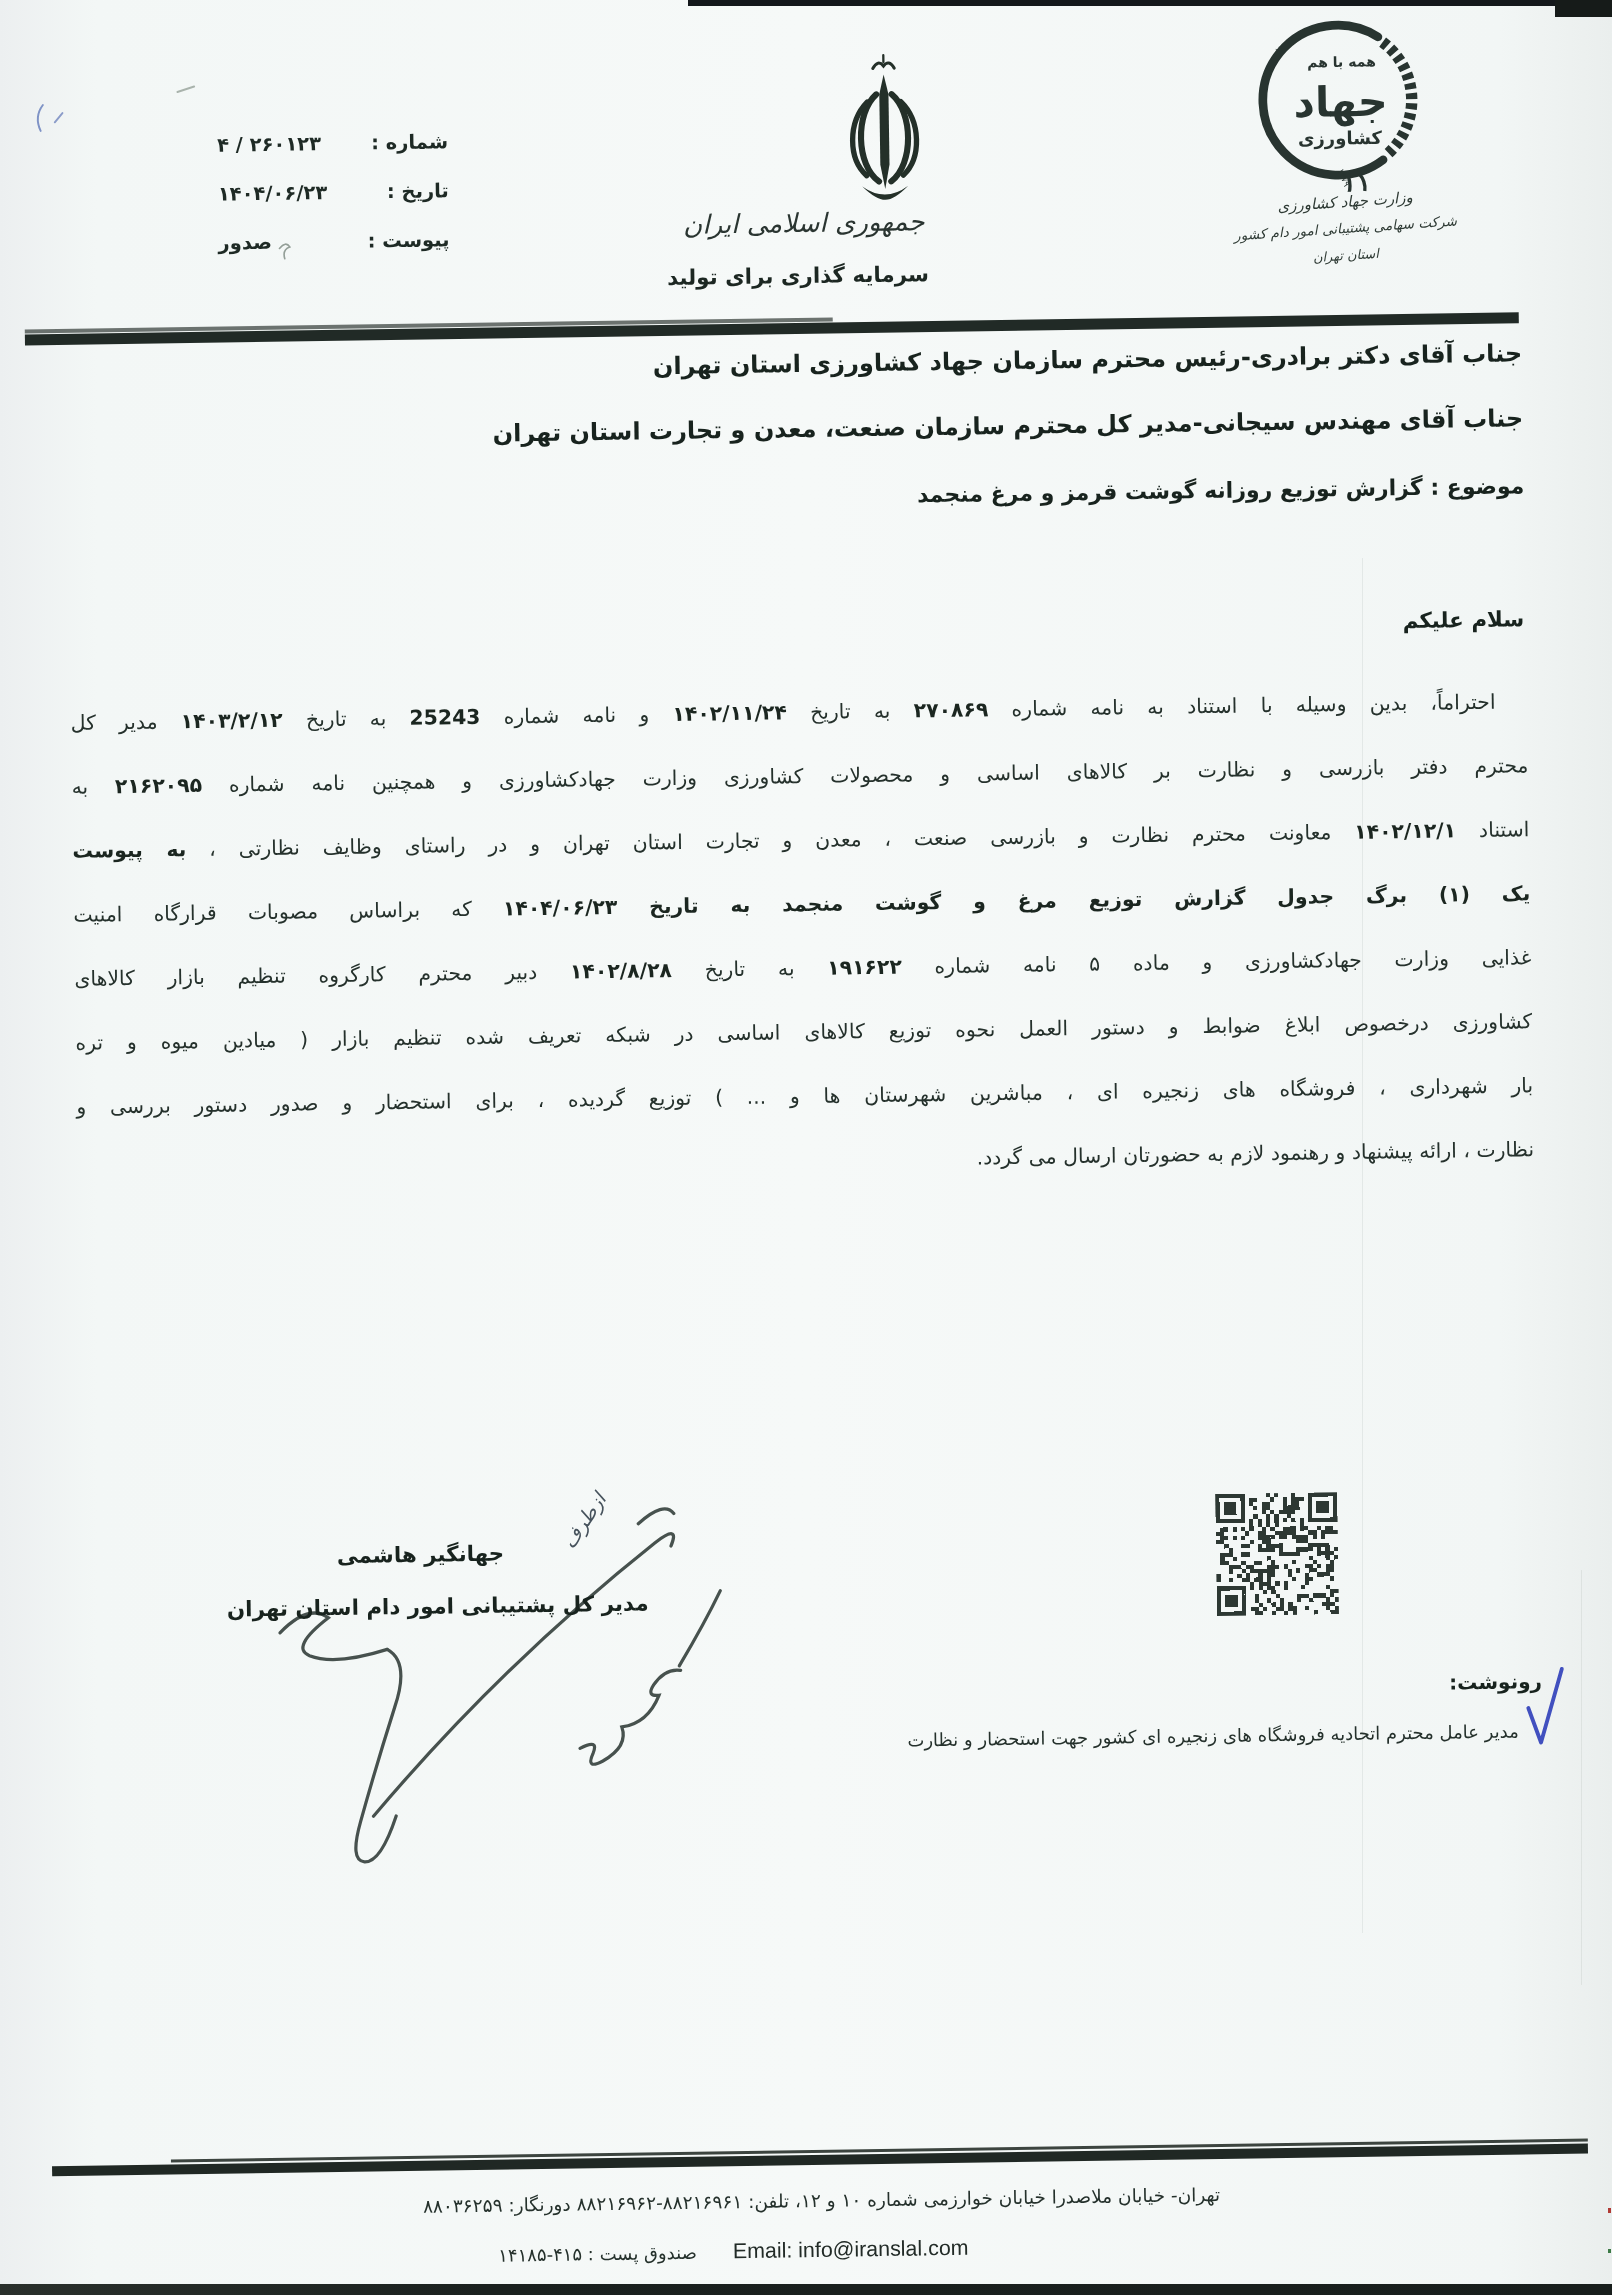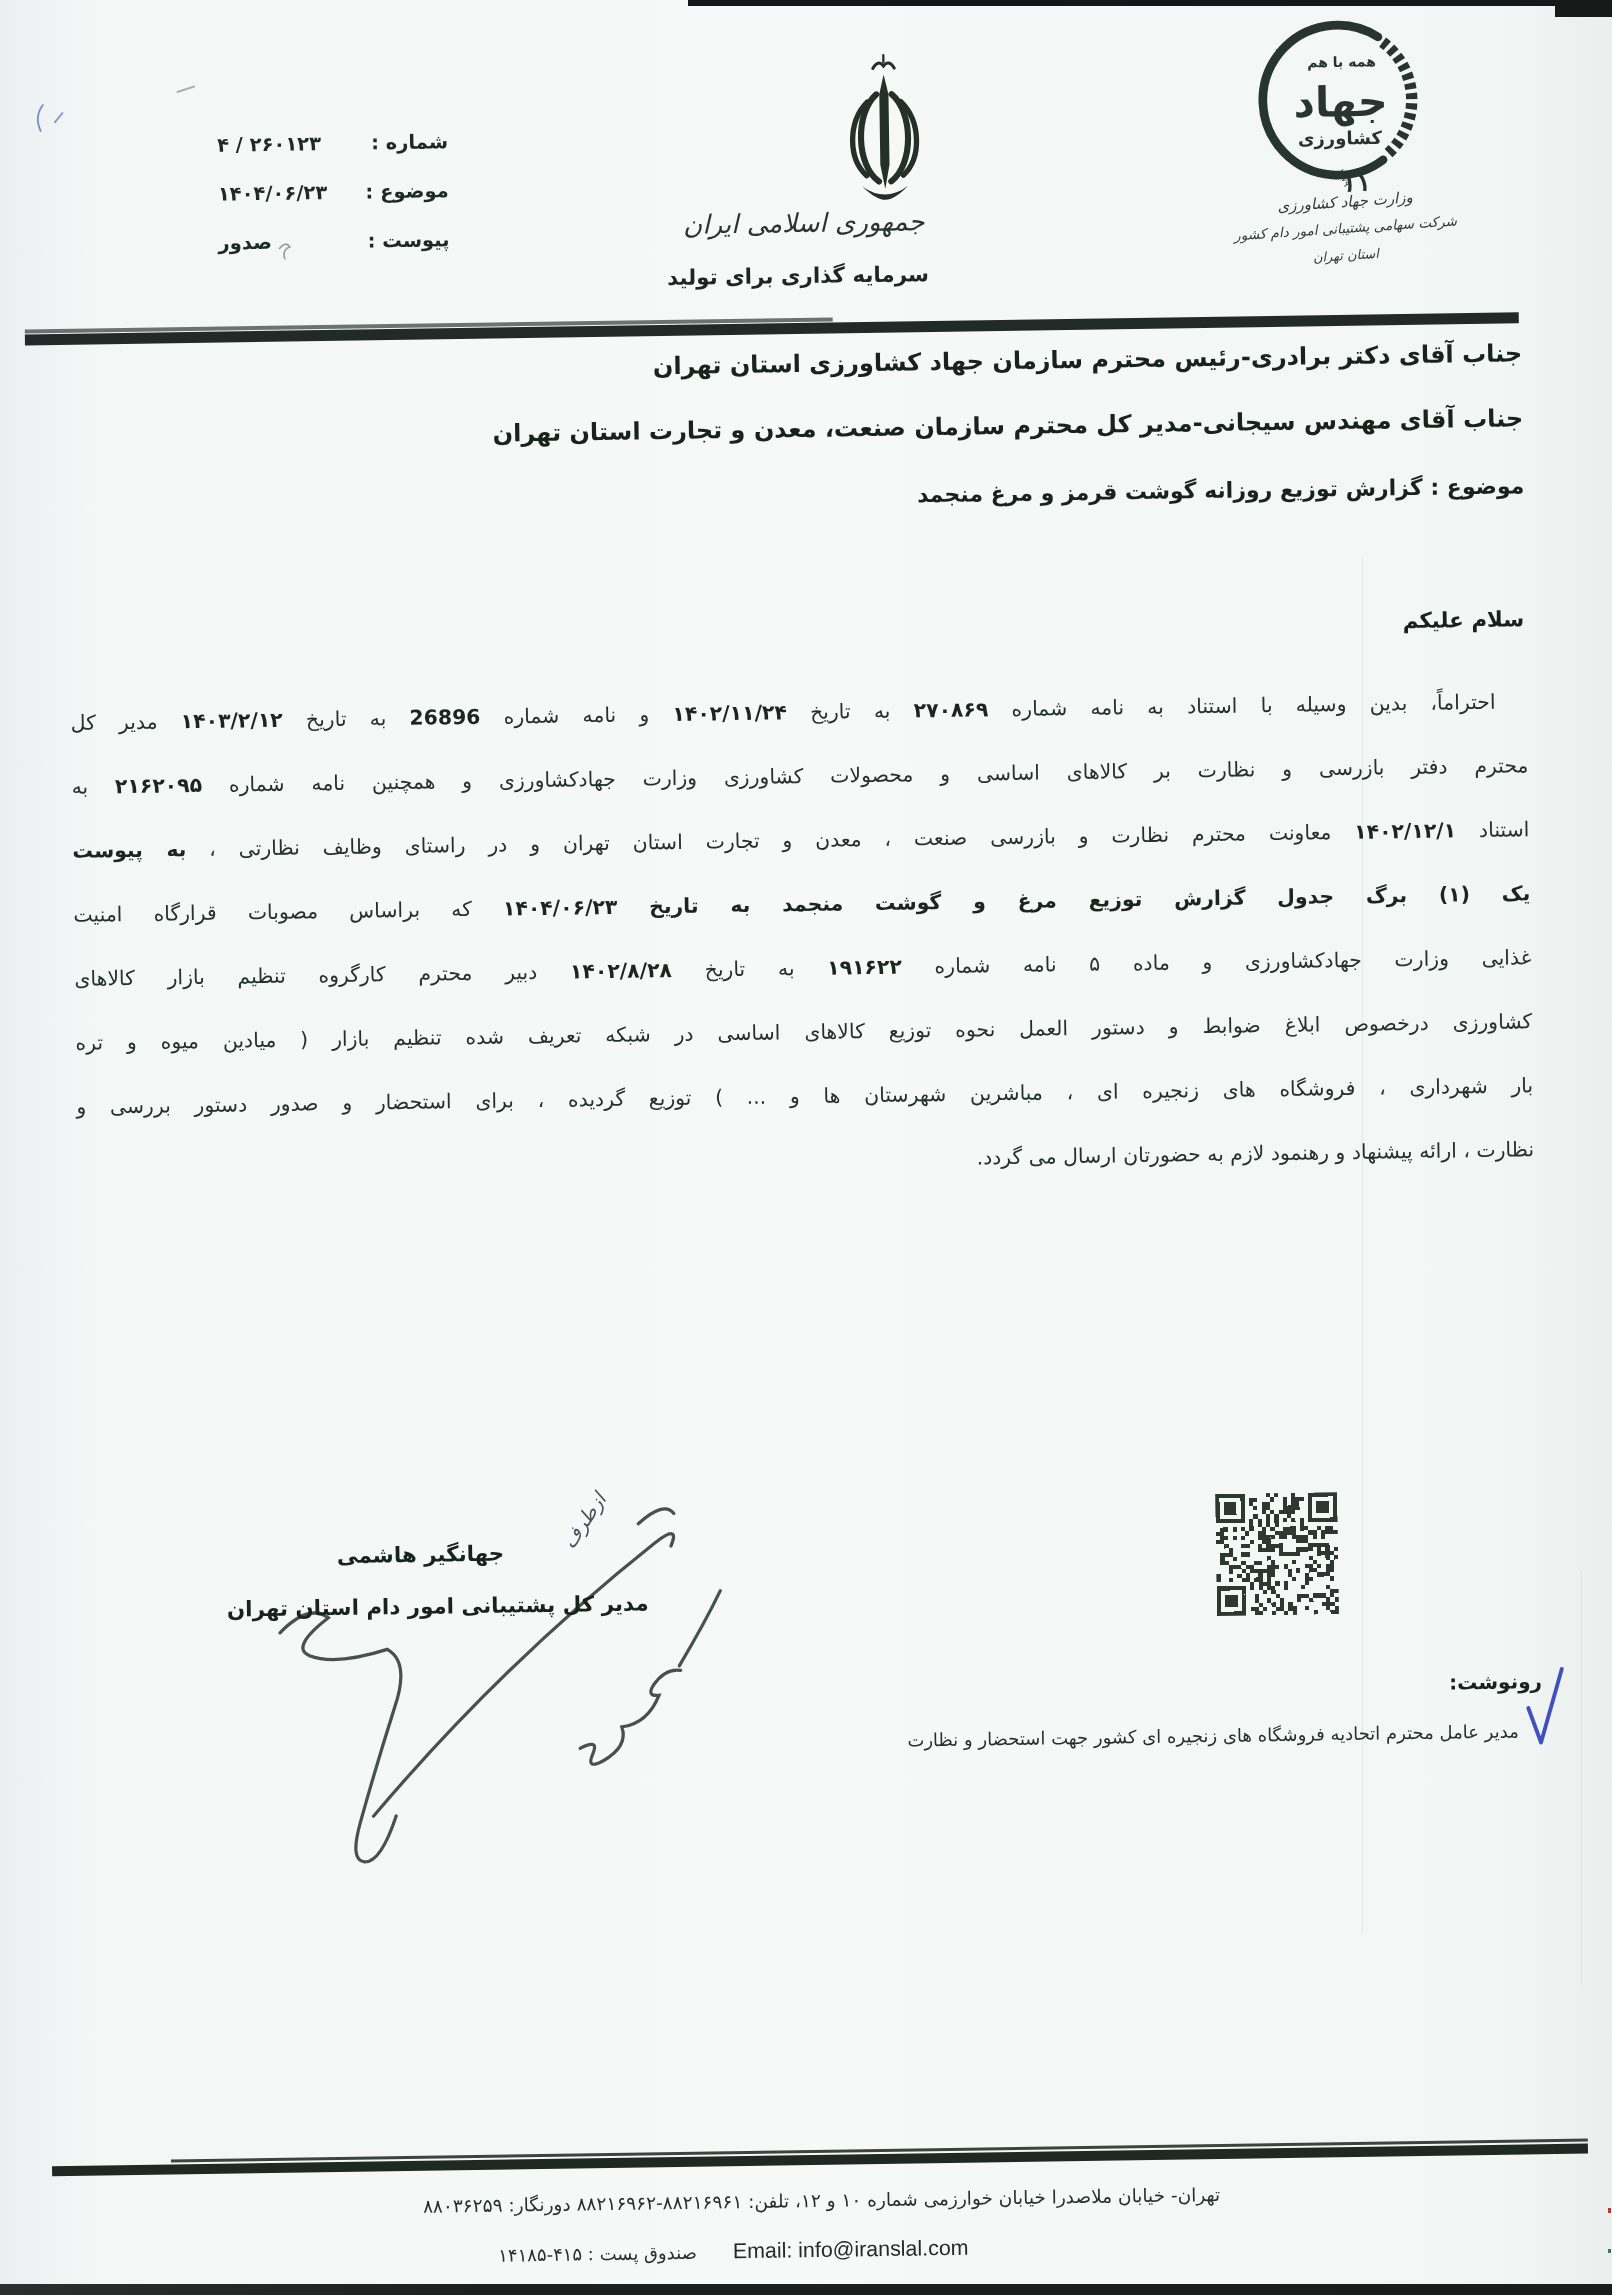--- a/index.html
+++ b/index.html
@@ -75,21 +75,21 @@
     <path d="M238 18 l26 -8" stroke="#a9b3ac" stroke-width="3" fill="none" stroke-linecap="round"></path>
     <path d="M392 262 q10 -12 16 -2 q-12 4 -8 18" stroke="#949f98" stroke-width="2.5" fill="none" stroke-linecap="round"></path>
   </svg>
 
   <div class="abs meta">
     <div class="meta-row">
       <span>شماره :</span>
       <span>۲۶۰۱۲۳ / ۴</span>
     </div>
     <div class="meta-row">
-      <span>موضوع :</span>
+      <span>تاریخ :</span>
       <span>۱۴۰۴/۰۶/۲۳</span>
     </div>
     <div class="meta-row">
       <span>پیوست :</span>
       <span>صدور</span>
     </div>
   </div>
 
   <svg class="abs emblem" viewBox="-50 -115 100 200">
     <g stroke="#243029" fill="#243029" stroke-linecap="round">
@@ -128,21 +128,21 @@
 
   <div class="abs rule-echo"></div>
   <div class="abs rule-main"></div>
 
   <div class="abs recip" style="top:350px;">جناب آقای دکتر برادری-رئیس محترم سازمان جهاد کشاورزی استان تهران</div>
   <div class="abs recip" style="top:415px;">جناب آقای مهندس سیجانی-مدیر کل محترم سازمان صنعت، معدن و تجارت استان تهران</div>
   <div class="abs subject" style="top:484px;">موضوع : گزارش توزیع روزانه گوشت قرمز و مرغ منجمد</div>
   <div class="abs salutation" style="top:617px;">سلام علیکم</div>
 
   <div class="abs body-wrap">
-      <div class="body-line first"><span>احتراماً، بدین وسیله با استناد به نامه شماره </span><span class="b">۲۷۰۸۶۹</span><span> به تاریخ </span><span class="b">۱۴۰۲/۱۱/۲۴</span><span> و نامه شماره </span><span class="b">26896</span><span> به تاریخ </span><span class="b">۱۴۰۳/۲/۱۲</span><span> مدیر کل</span></div>
+      <div class="body-line first"><span>احتراماً، بدین وسیله با استناد به نامه شماره </span><span class="b">۲۷۰۸۶۹</span><span> به تاریخ </span><span class="b">۱۴۰۲/۱۱/۲۴</span><span> و نامه شماره </span><span class="b">25243</span><span> به تاریخ </span><span class="b">۱۴۰۳/۲/۱۲</span><span> مدیر کل</span></div>
       <div class="body-line"><span>محترم دفتر بازرسی و نظارت بر کالاهای اساسی و محصولات کشاورزی وزارت جهادکشاورزی و همچنین نامه شماره </span><span class="b">۲۱۶۲۰۹۵</span><span> به</span></div>
       <div class="body-line"><span>استناد </span><span class="b">۱۴۰۲/۱۲/۱</span><span> معاونت محترم نظارت و بازرسی صنعت ، معدن و تجارت استان تهران و در راستای وظایف نظارتی ، </span><span class="b">به پیوست</span></div>
       <div class="body-line"><span class="b">یک (۱) برگ جدول گزارش توزیع مرغ و گوشت منجمد به تاریخ ۱۴۰۴/۰۶/۲۳</span><span> که براساس مصوبات قرارگاه امنیت</span></div>
       <div class="body-line"><span>غذایی وزارت جهادکشاورزی و ماده ۵ نامه شماره </span><span class="b">۱۹۱۶۲۲</span><span> به تاریخ </span><span class="b">۱۴۰۲/۸/۲۸</span><span> دبیر محترم کارگروه تنظیم بازار کالاهای</span></div>
       <div class="body-line"><span>کشاورزی درخصوص ابلاغ ضوابط و دستور العمل نحوه توزیع کالاهای اساسی در شبکه تعریف شده تنظیم بازار ( میادین میوه و تره</span></div>
       <div class="body-line"><span>بار شهرداری ، فروشگاه های زنجیره ای ، مباشرین شهرستان ها و ... ) توزیع گردیده ، برای استحضار و صدور دستور بررسی و</span></div>
       <div class="body-line last"><span>نظارت ، ارائه پیشنهاد و رهنمود لازم به حضورتان ارسال می گردد.</span></div>
     </div>
 
   <div class="abs sig-note">ازطرف</div>

